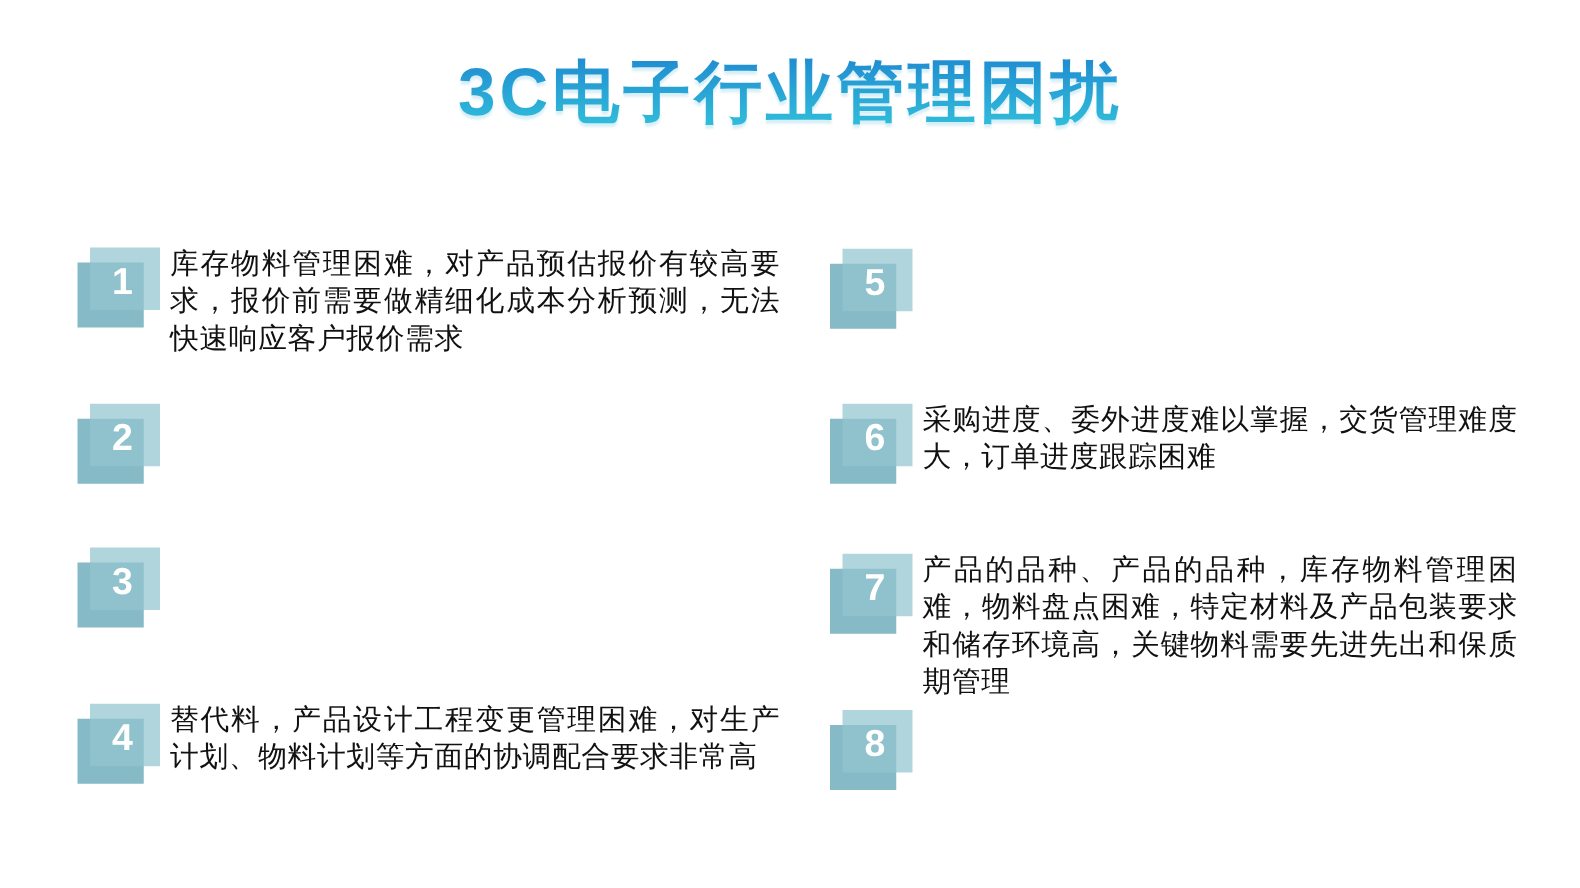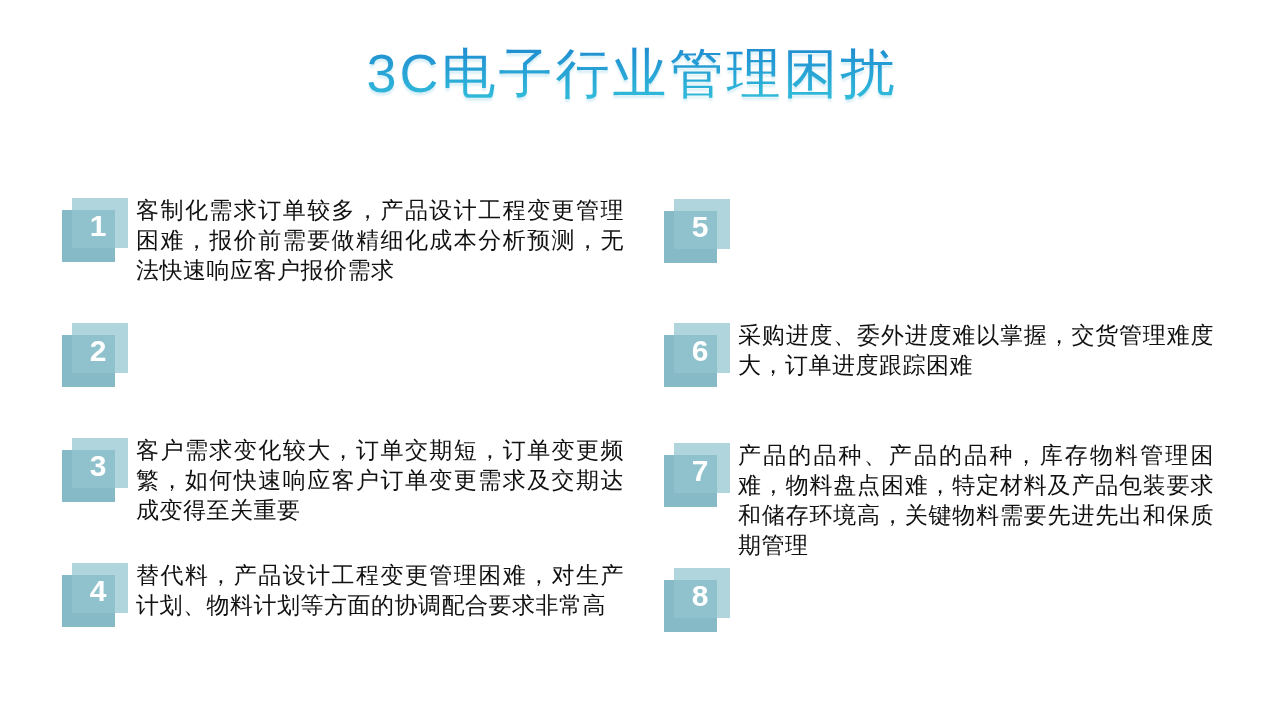--- a/index.html
+++ b/index.html
@@ -15,21 +15,21 @@
     background: #ffffff;
     overflow: hidden;
   }
   .title {
     position: absolute;
     top: 38px;
     left: 0;
     width: 100%;
     text-align: center;
     font-size: 54px;
-    font-weight: 400;
+    font-weight: 700;
     letter-spacing: 3px;
     margin: 0;
     background: linear-gradient(180deg, #1d85cf 0%, #2aa9d6 55%, #33c6dc 100%);
     -webkit-background-clip: text;
     background-clip: text;
     color: transparent;
     filter: drop-shadow(0 3px 1px rgba(140, 205, 230, 0.35));
   }
   .item {
     position: absolute;
@@ -95,38 +95,37 @@
 <div class="slide">
 
   <h1 class="title">3C电子行业管理困扰</h1>
 
   <div class="item col-l pos1">
     <div class="badge">
       <div class="badge-main"></div>
       <div class="badge-shadow"></div>
       <span class="badge-num">1</span>
     </div>
-    <p class="item-text">客制化需求订单较多，产品设计工程变更管理困难，报价前需要做精细化成本分析预测，无法快速响应客户报价需求</p>
+    <p class="item-text">库存物料管理困难，对产品预估报价有较高要求，报价前需要做精细化成本分析预测，无法快速响应客户报价需求</p>
   </div>
 
   <div class="item col-l pos2">
     <div class="badge">
       <div class="badge-main"></div>
       <div class="badge-shadow"></div>
       <span class="badge-num">2</span>
     </div>
   </div>
 
   <div class="item col-l pos3">
     <div class="badge">
       <div class="badge-main"></div>
       <div class="badge-shadow"></div>
       <span class="badge-num">3</span>
     </div>
-    <p class="item-text">客户需求变化较大，订单交期短，订单变更频繁，如何快速响应客户订单变更需求及交期达成变得至关重要</p>
   </div>
 
   <div class="item col-l pos4">
     <div class="badge">
       <div class="badge-main"></div>
       <div class="badge-shadow"></div>
       <span class="badge-num">4</span>
     </div>
     <p class="item-text">替代料，产品设计工程变更管理困难，对生产计划、物料计划等方面的协调配合要求非常高</p>
   </div>

